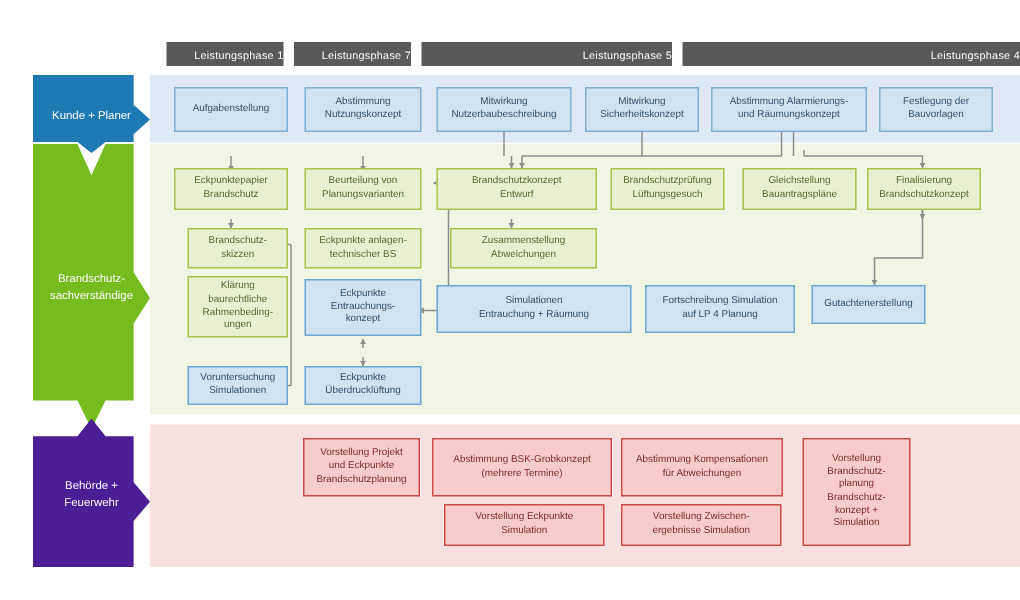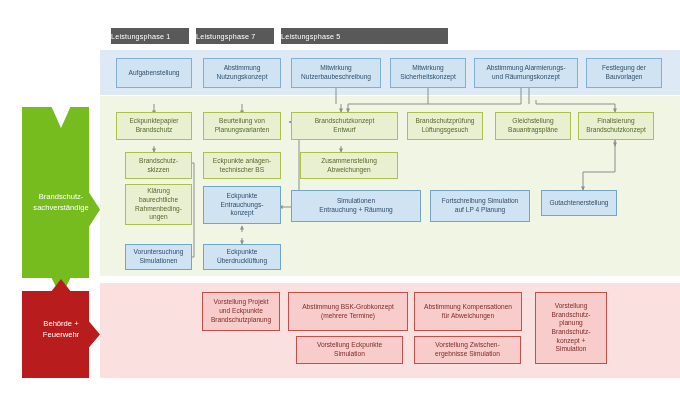--- a/index.html
+++ b/index.html
@@ -13,21 +13,21 @@
   }
   #stage{position:absolute;left:0;top:0;width:680px;height:400px;}
 
   
   .phase-hdr{
     position:absolute;
     height:16px;
     background:#595959;
     color:#ffffff;
     font-size:7.2px;
-    display:flex;align-items:center;justify-content:flex-start;
+    display:flex;align-items:center;justify-content:flex-end;
     letter-spacing:.2px;
     white-space:nowrap;
   }
 
   
   .lane-bg{position:absolute;}
   .lane-bg.blue{background:#ddeaf6;}
   .lane-bg.green{background:#f1f6e4;}
   .lane-bg.red{background:#fbe0e0;}
 
@@ -37,21 +37,21 @@
     left:22px;width:78px;
     color:#ffffff;
     font-size:7.6px;
     line-height:1.45;
     text-align:center;
     display:flex;align-items:center;justify-content:center;
   }
   .band span{position:relative;z-index:2;padding:0 3px;}
   .band.blue{background:#1f7ab4;}
   .band.green{background:#77bc1f;}
-  .band.red{background:#b91c1c;}
+  .band.red{background:#4c1d95;}
 
   
   .band.blue{
     clip-path:polygon(0 0,86% 0,86% 38%,100% 57%,86% 76%,86% 86%,62% 86%,50% 100%,38% 86%,0 86%);
   }
   .band.green{
     clip-path:polygon(0 0,38% 0,50% 11%,62% 0,86% 0,86% 45%,100% 54%,86% 63%,86% 90%,62% 90%,50% 100%,38% 90%,0 90%);
   }
   .band.red{
     clip-path:polygon(0 12%,38% 12%,50% 0,62% 12%,86% 12%,86% 43%,100% 56%,86% 69%,86% 100%,0 100%);
@@ -88,22 +88,28 @@
 
   <div class="phase-hdr" style="left:111px;top:28px;width:78px;">
     <span>Leistungsphase 1</span>
   </div>
   <div class="phase-hdr" style="left:196px;top:28px;width:78px;">
     <span>Leistungsphase 7</span>
   </div>
   <div class="phase-hdr" style="left:281px;top:28px;width:167px;">
     <span>Leistungsphase 5</span>
   </div>
-
-  <div class="band green" style="top:107px;height:190px;justify-content:center;">
+  <div class="phase-hdr" style="left:455px;top:28px;width:225px;">
+    <span>Leistungsphase 4</span>
+  </div>
+
+  <div class="band blue" style="top:50px;height:52px;">
+    <span>Kunde + Planer</span>
+  </div>
+  <div class="band green" style="top:96px;height:190px;justify-content:center;">
     <span style="white-space:pre-line;">Brandschutz-
 sachverständige</span>
   </div>
   <div class="band red" style="top:279px;height:99px;">
     <span style="white-space:pre-line;">Behörde +
 Feuerwehr</span>
   </div>
 
   <svg id="wires" viewBox="0 0 680 400">
     <defs>

